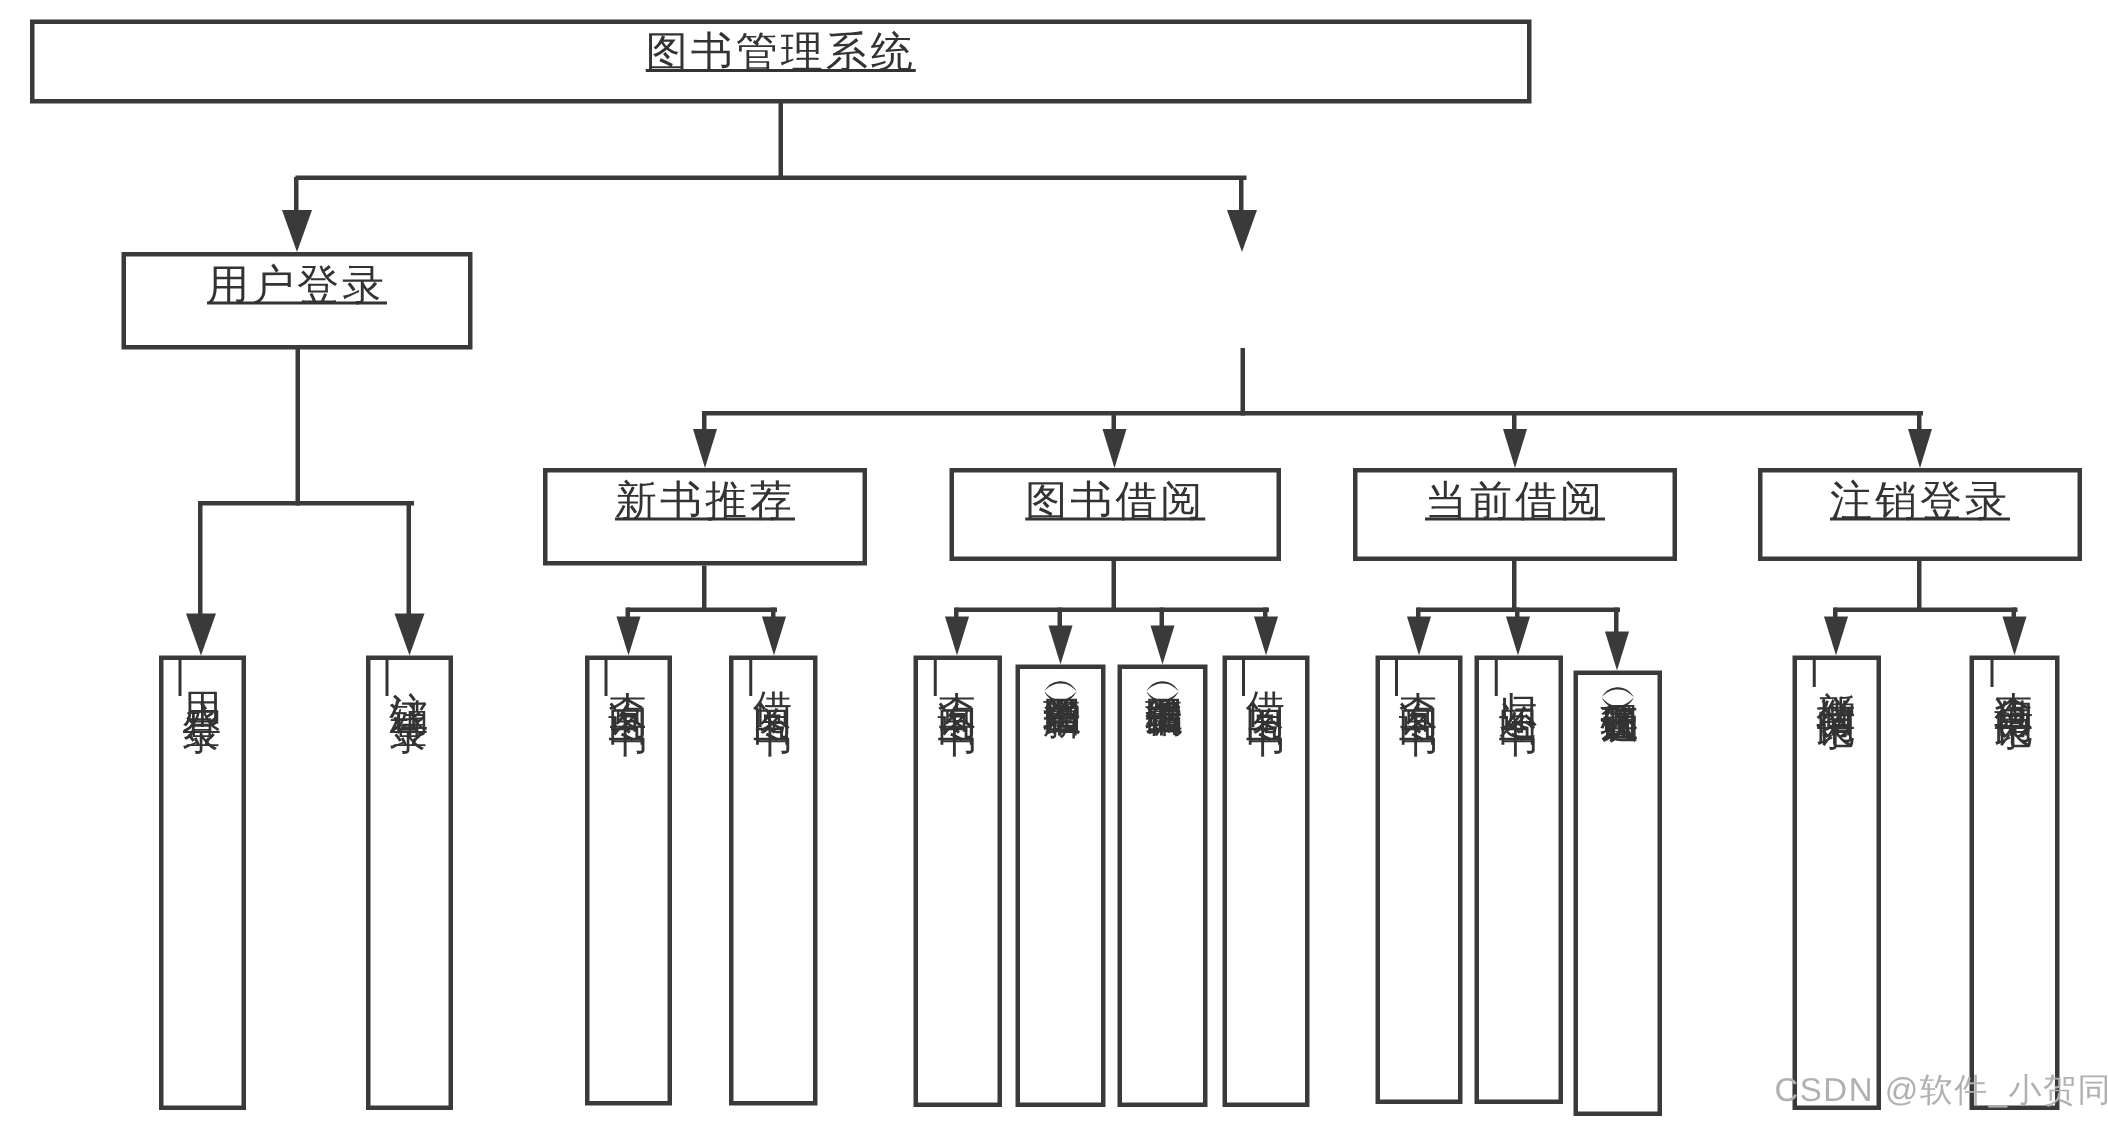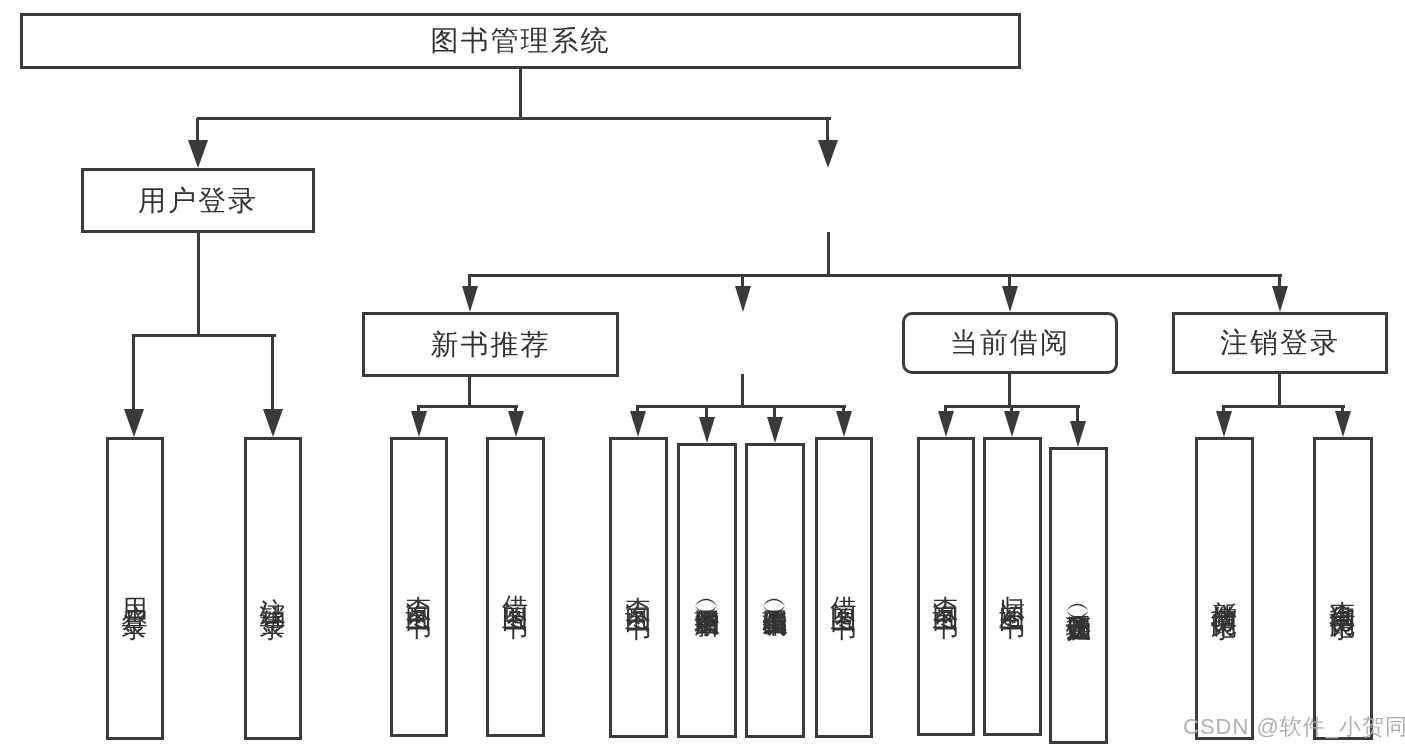--- a/index.html
+++ b/index.html
@@ -2,42 +2,42 @@
 <html><head>
 <meta charset="utf-8">
 <style>
   html,body{margin:0;padding:0;background:#ffffff;}
   .canvas{
     position:relative;width:1405px;height:747px;background:#ffffff;overflow:hidden;
     font-family:"Liberation Sans",sans-serif;color:#333333;
   }
   .node{
     position:absolute;box-sizing:border-box;border:3px solid #3a3a3a;background:#ffffff;
-    display:flex;align-items:center;justify-content:center;
+    display:flex;justify-content:center;text-decoration:underline;
   }
   .node.h span{font-size:28px;letter-spacing:2px;white-space:nowrap;}
   .node.v span{
     writing-mode:vertical-rl;text-orientation:mixed;
     font-size:26px;letter-spacing:6px;line-height:1;white-space:nowrap;
   }
   .node.v.mid span{letter-spacing:3px;}
   .node.v.long span{letter-spacing:0;font-size:25px;}
   .line{position:absolute;background:#3a3a3a;}
   .ahead{position:absolute;width:0;height:0;border-style:solid;border-color:transparent;}
   #watermark{
     position:absolute;left:1183px;top:712px;font-size:22px;color:#b0b0b0;
     letter-spacing:1px;white-space:nowrap;
   }
   
   #n-root{left:20px;top:13px;width:1001px;height:56px;}
   #n-user-login{left:81px;top:168px;width:234px;height:65px;}
   #n-book-mgmt{left:713px;top:168px;width:232px;height:65px;}
-  #n-new-book-rec{left:362px;top:312px;width:257px;height:65px;}
+  #n-new-book-rec{left:362px;top:312px;width:216px;height:65px;}
   #n-book-borrow{left:633px;top:312px;width:221px;height:62px;}
-  #n-current-borrow{left:902px;top:312px;width:216px;height:62px;border-radius:10px;}
+  #n-current-borrow{left:902px;top:312px;width:216px;height:62px;}
   #n-borrow-records{left:1172px;top:312px;width:216px;height:62px;}
   #n-login-leaf{left:106px;top:437px;width:58px;height:303px;}
   #n-logout-leaf{left:244px;top:437px;width:58px;height:303px;}
   #n-rec-query-books{left:390px;top:437px;width:58px;height:300px;}
   #n-rec-borrow-books{left:486px;top:437px;width:59px;height:300px;}
   #n-bor-query-books{left:609px;top:437px;width:59px;height:301px;}
   #n-bor-add-books{left:677px;top:443px;width:60px;height:295px;}
   #n-bor-edit-books{left:745px;top:443px;width:60px;height:295px;}
   #n-bor-borrow-books{left:815px;top:437px;width:58px;height:301px;}
   #n-cur-query-books{left:917px;top:437px;width:58px;height:299px;}
@@ -54,20 +54,23 @@
   <div class="node h" id="n-root">
     <span>图书管理系统</span>
   </div>
 
   <div class="node h" id="n-user-login">
     <span>用户登录</span>
   </div>
 
   <div class="node h" id="n-new-book-rec">
     <span>新书推荐</span>
+  </div>
+  <div class="node h" id="n-book-borrow">
+    <span>图书借阅</span>
   </div>
   <div class="node h" id="n-current-borrow">
     <span>当前借阅</span>
   </div>
   <div class="node h" id="n-borrow-records">
     <span>注销登录</span>
   </div>
 
   <div class="node v" id="n-login-leaf">
     <span>用户登录</span>

